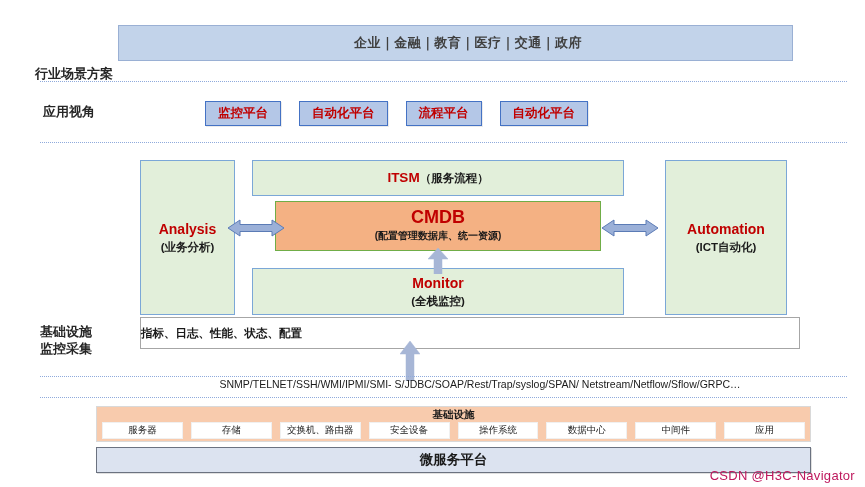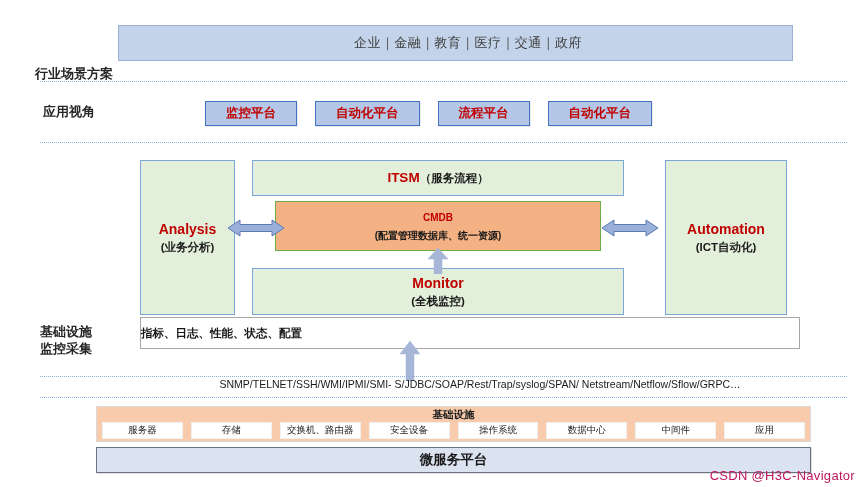--- a/index.html
+++ b/index.html
@@ -32,36 +32,36 @@
 
   
   .industry-banner {
     position: absolute;
     left: 118px; top: 25px; width: 675px; height: 36px;
     background: #c2d3ea;
     border: 1px solid #9ab0d4;
     display: flex; align-items: center; justify-content: center;
   }
   .industry-banner span {
-    font-size: 13px; font-weight: normal; color: #404040;
+    font-size: 13px; font-weight: bold; color: #404040;
     letter-spacing: 0.5px;
     margin-left: 25px;
   }
 
   
   .appview-row {
     position: absolute; left: 205px; top: 101px;
     display: flex; gap: 18px; align-items: center;
   }
   .plat-btn {
     height: 25px;
     background: #b4c7e7;
     border: 1px solid #4472c4;
     display: flex; align-items: center; justify-content: flex-start;
-    padding: 0 20px;
+    padding: 0 12px;
     font-size: 12.5px; font-weight: bold; color: #c00000;
     box-shadow: 1px 1px 0 rgba(0,0,0,0.08);
   }
 
   
   .green-box {
     position: absolute;
     background: #e2efda;
     border: 1px solid #7ba7d7;
     display: flex; flex-direction: column;
@@ -89,21 +89,21 @@
   #automation-box { left: 665px; top: 160px; width: 122px; height: 155px; }
 
   #cmdb-box {
     position: absolute;
     left: 275px; top: 201px; width: 326px; height: 50px;
     background: #f4b183;
     border: 1px solid #70ad47;
     display: flex; flex-direction: column;
     align-items: center; justify-content: center;
   }
-  #cmdb-box .box-en { color: #c00000; font-size: 10px; }
+  #cmdb-box .box-en { color: #c00000; font-size: 18px; }
   #cmdb-box .box-cn { color: #1a1a1a; font-size: 10px; }
 
   
   .arrow-h {
     position: absolute;
     top: 218px; width: 56px; height: 20px;
   }
   #arrow-left { left: 228px; }
   #arrow-right { left: 602px; }
   .arrow-up {

